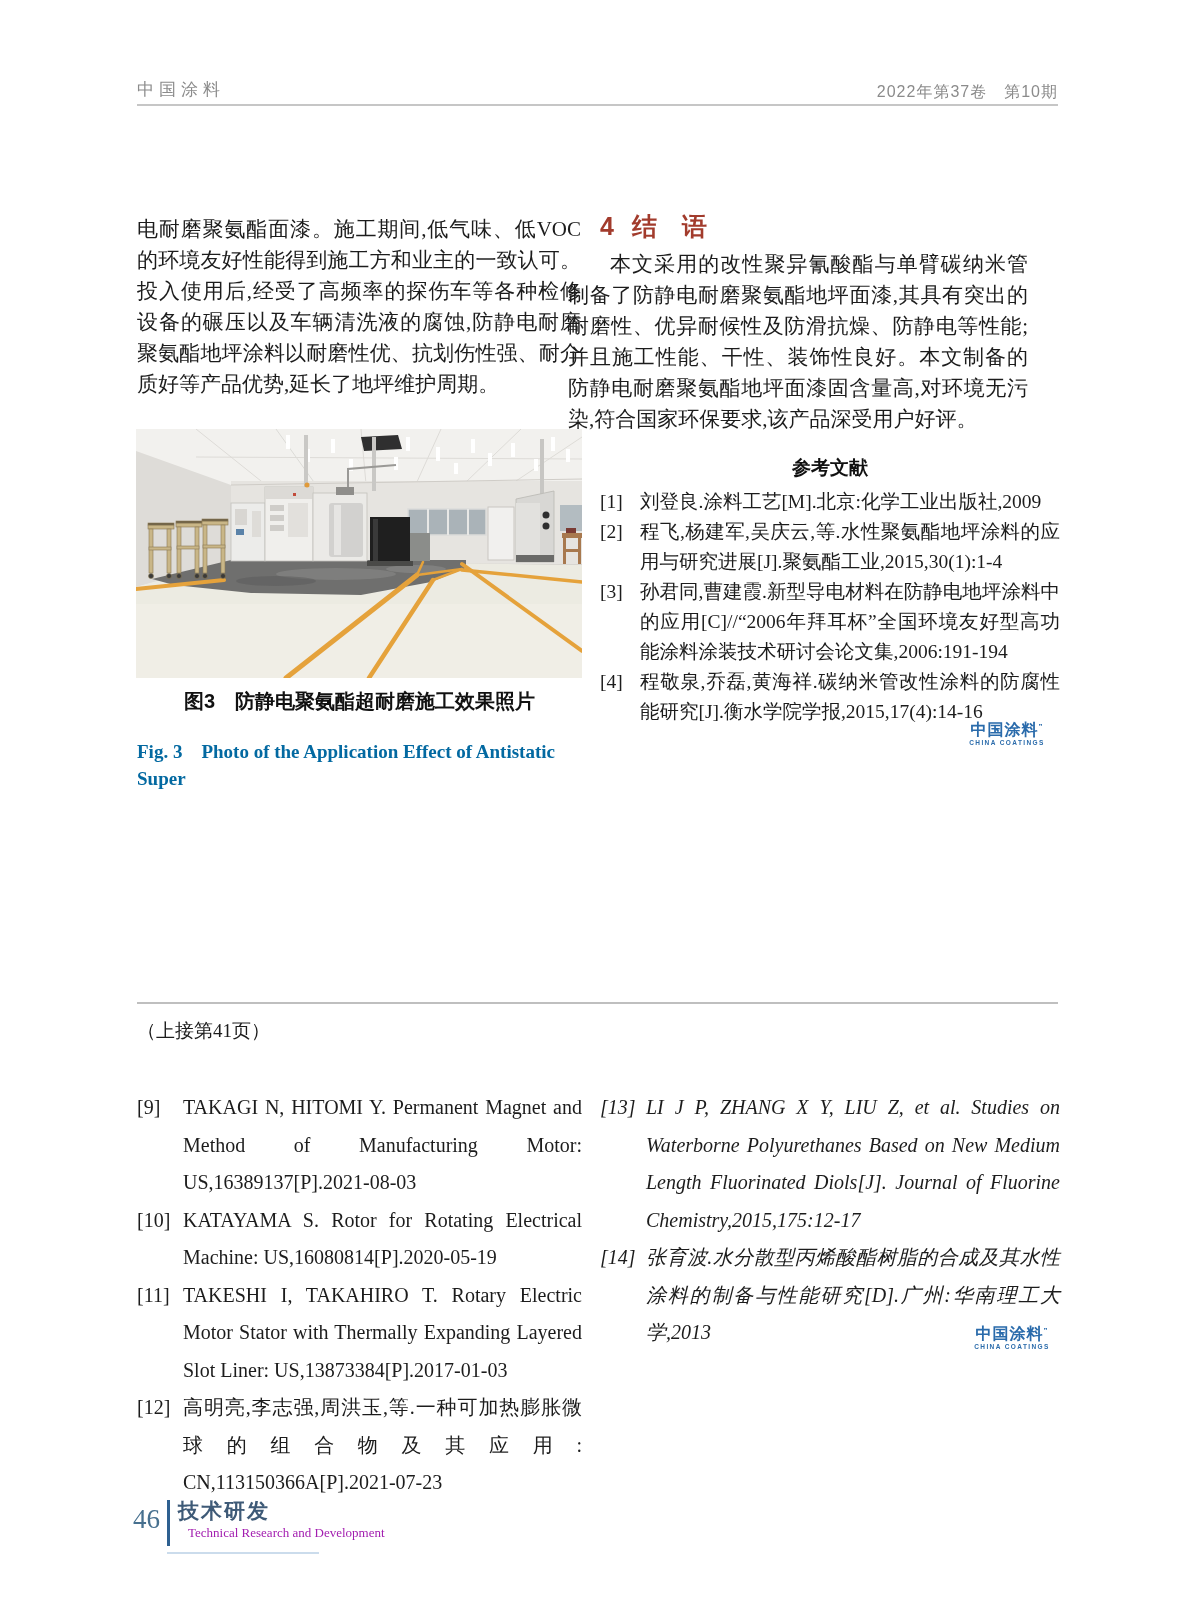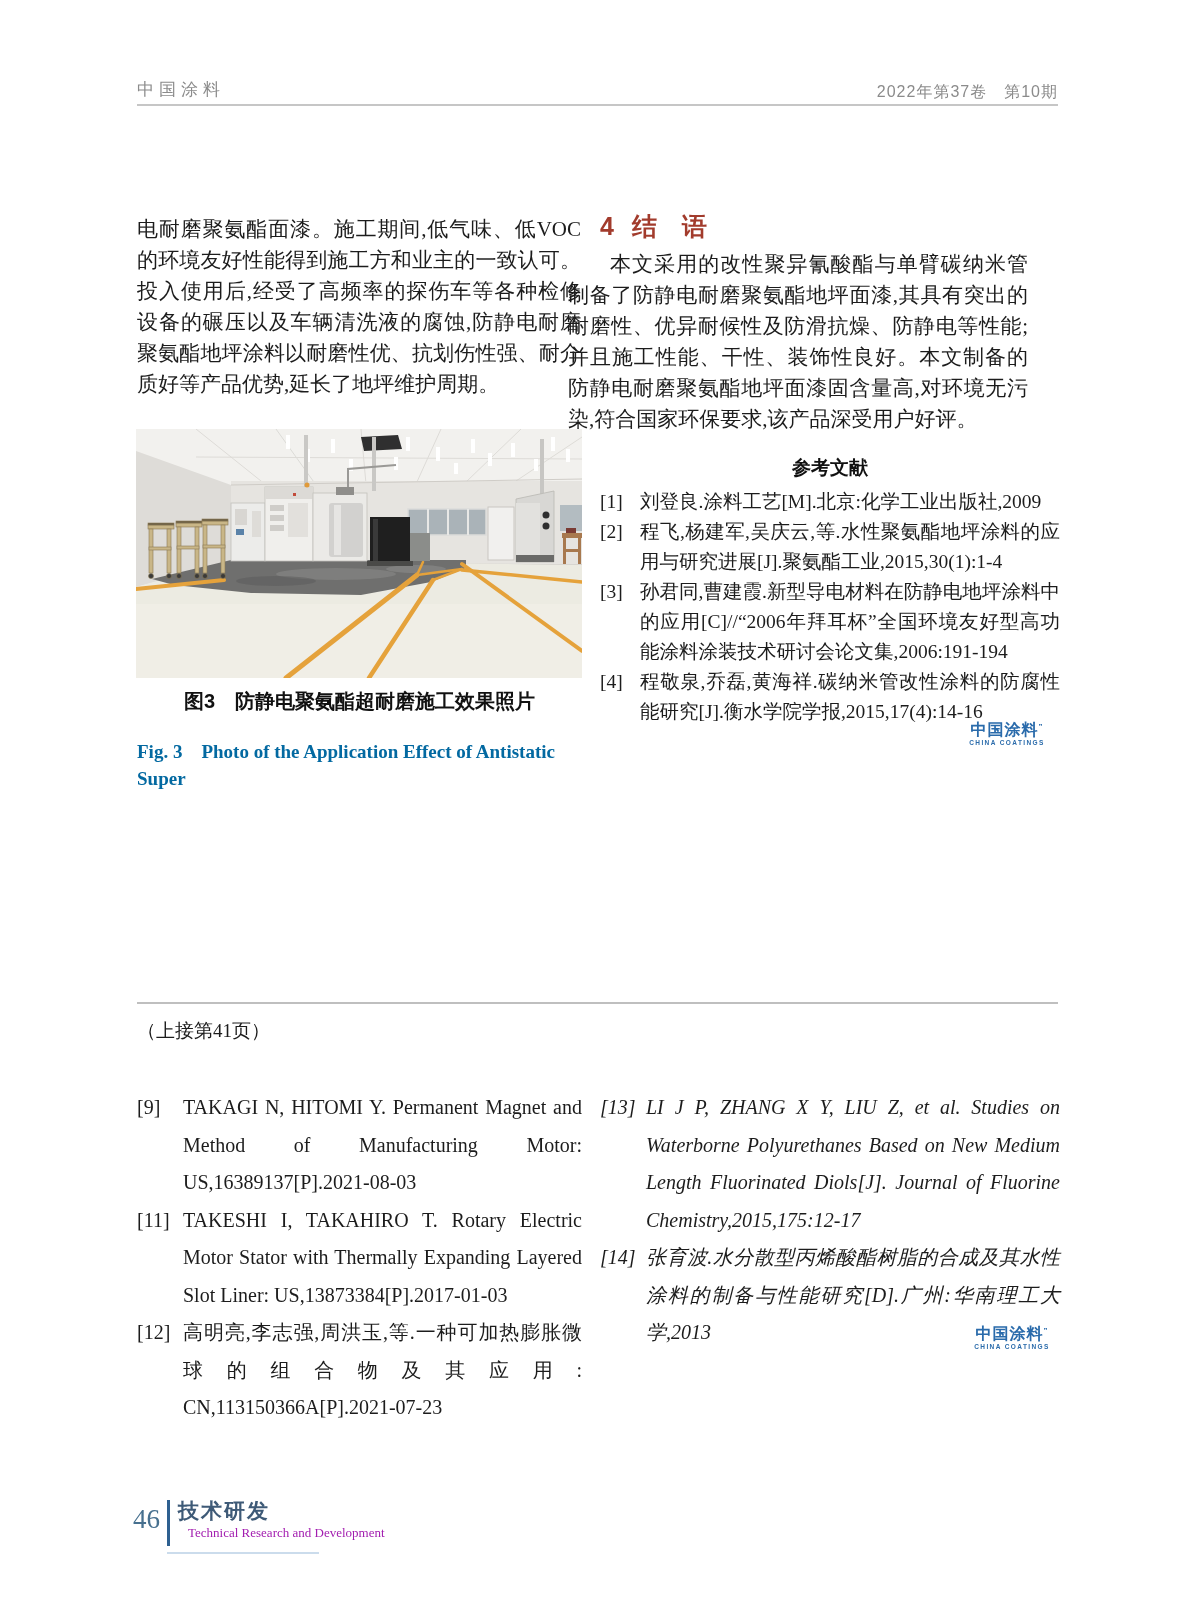--- a/index.html
+++ b/index.html
@@ -230,20 +230,24 @@
 
   <div class="mid-rule"></div>
   <div class="continued-note">（上接第41页）</div>
 
   <div class="brefs brefs-left">
     <div class="bref">
       <span class="lbl">[9]</span>
       <span class="txt">TAKAGI N, HITOMI Y. Permanent Magnet and Method of Manufacturing Motor: US,16389137[P].2021-08-03</span>
     </div>
     <div class="bref">
+      <span class="lbl">[10]</span>
+      <span class="txt">KATAYAMA S. Rotor for Rotating Electrical Machine: US,16080814[P].2020-05-19</span>
+    </div>
+    <div class="bref">
       <span class="lbl">[11]</span>
       <span class="txt">TAKESHI I, TAKAHIRO T. Rotary Electric Motor Stator with Thermally Expanding Layered Slot Liner: US,13873384[P].2017-01-03</span>
     </div>
     <div class="bref">
       <span class="lbl">[12]</span>
       <span class="txt">高明亮,李志强,周洪玉,等.一种可加热膨胀微球的组合物及其应用: CN,113150366A[P].2021-07-23</span>
     </div>
   </div>
 
   <div class="brefs brefs-right">

